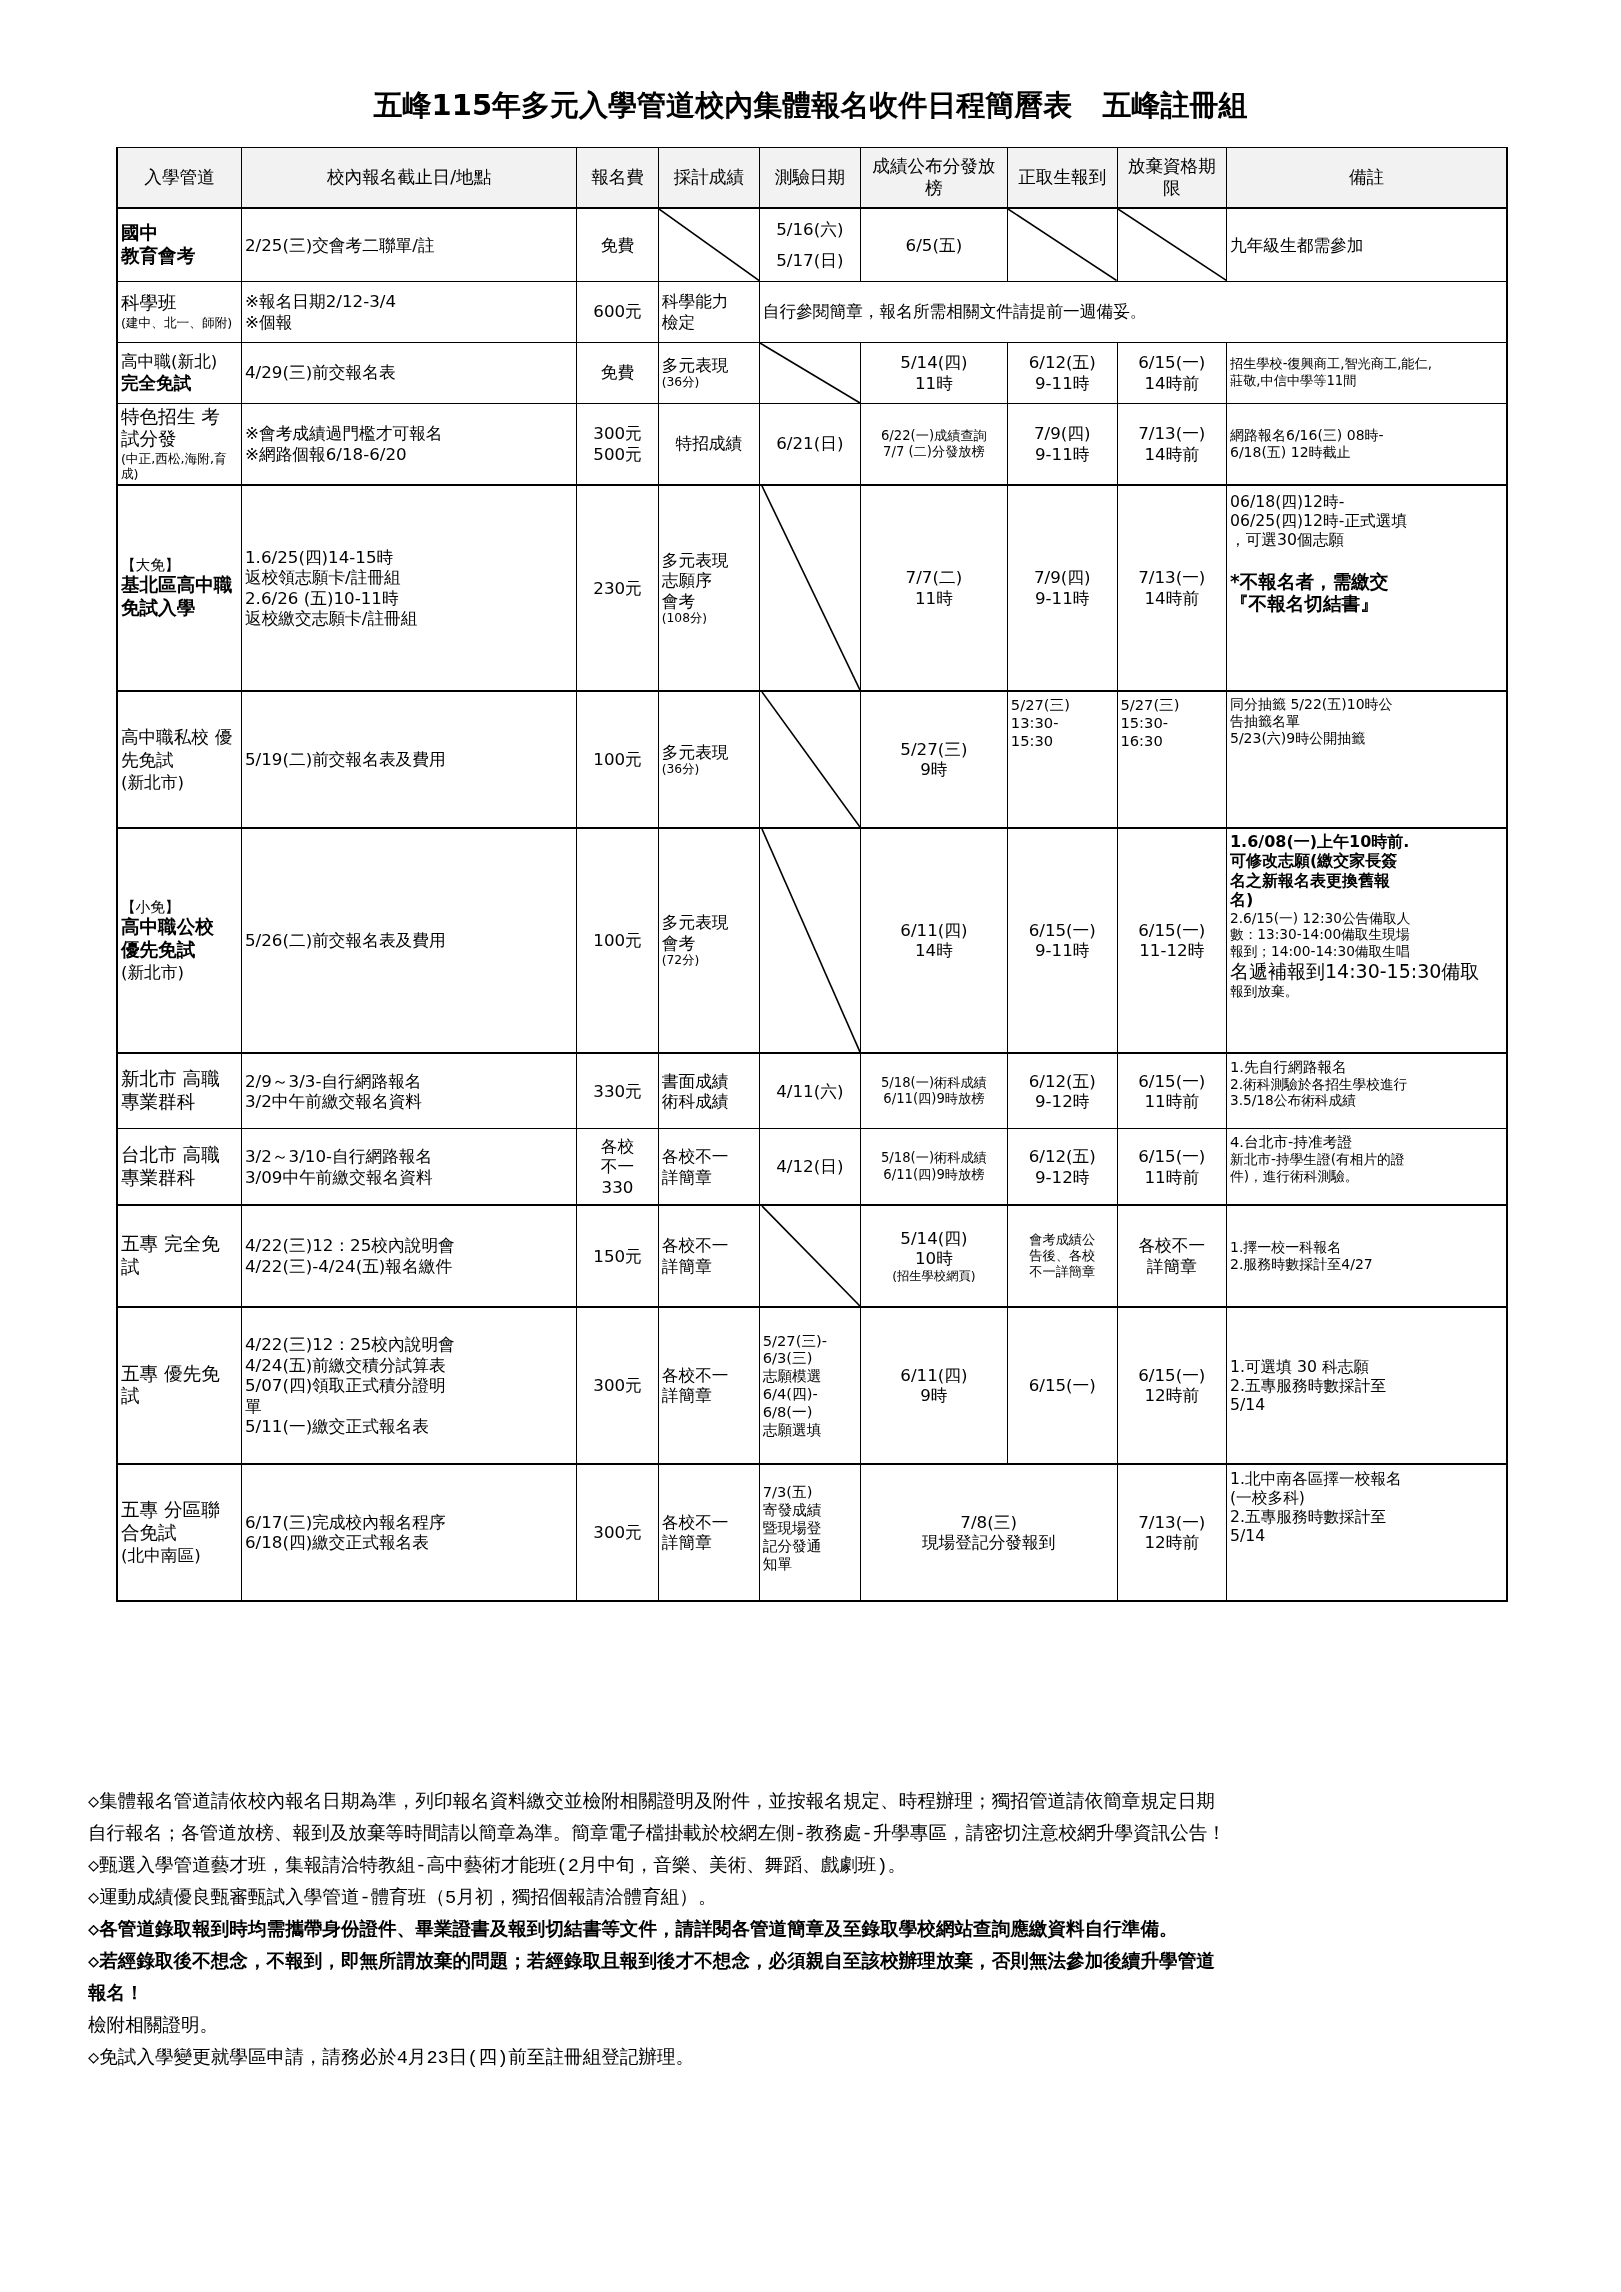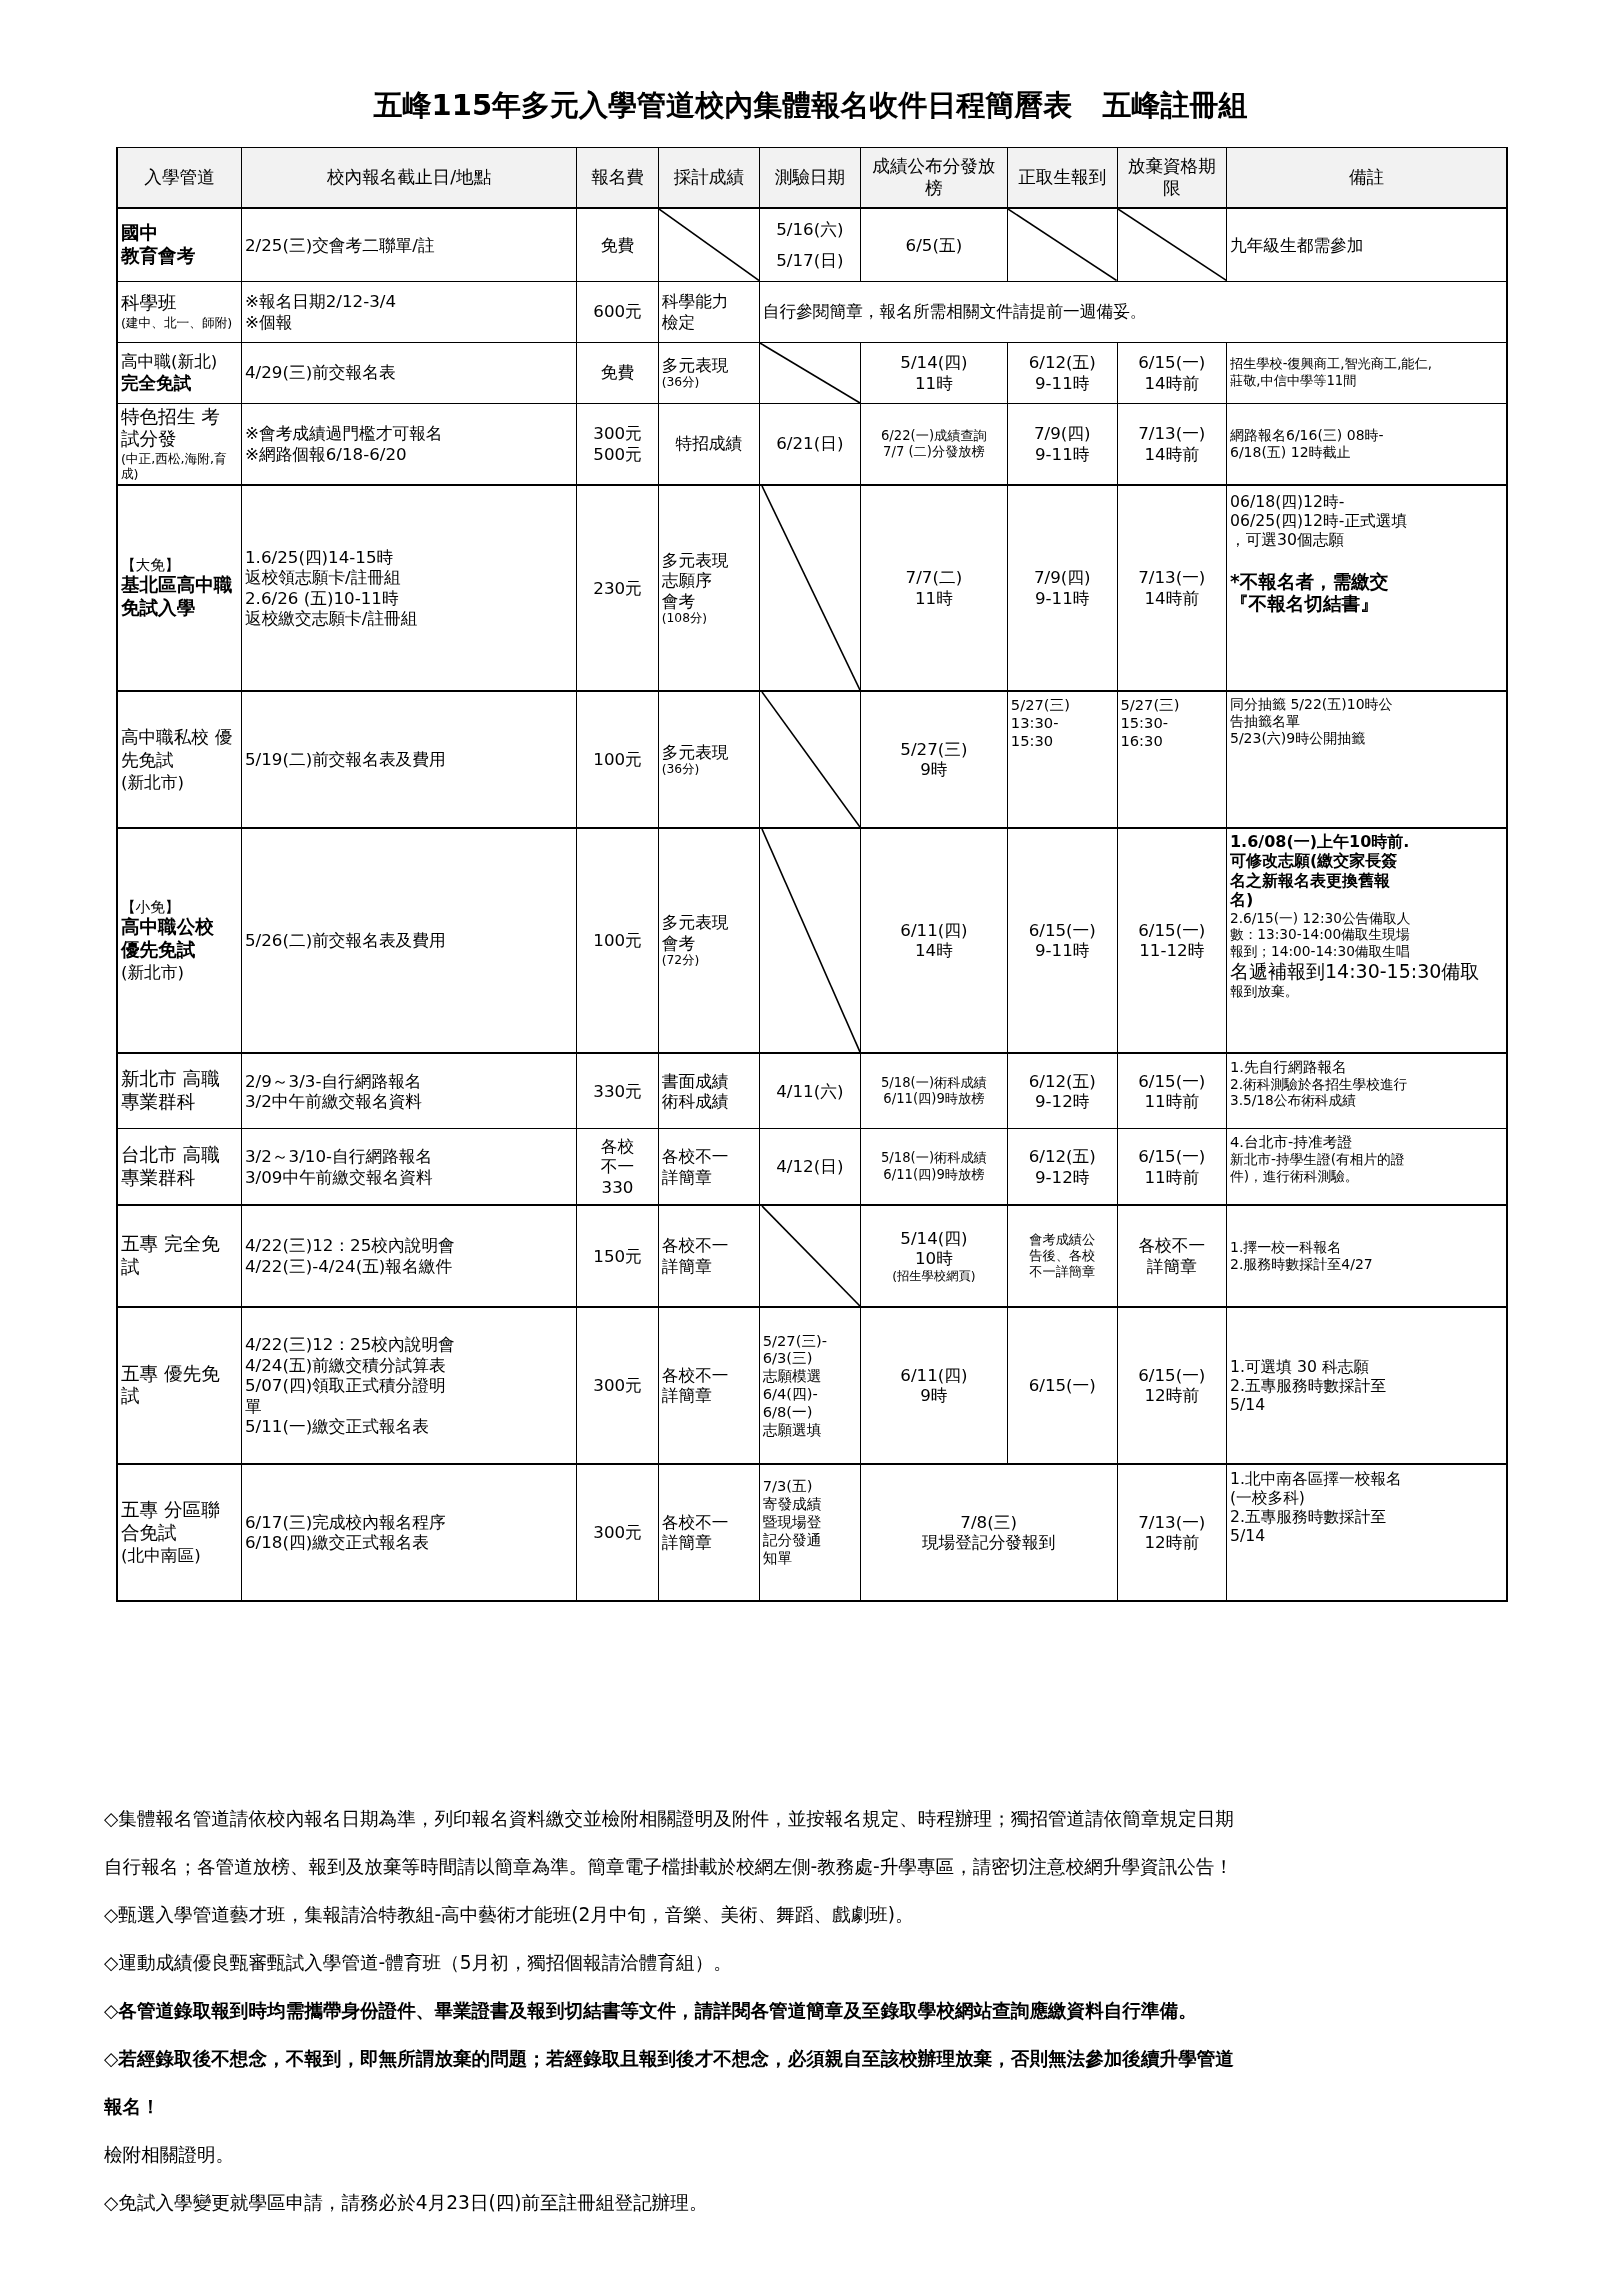--- a/index.html
+++ b/index.html
@@ -90,21 +90,21 @@
   .diag svg { display:block; width: 100%; height: 100%; position:absolute; left:0; top:0; }
 
   .notes {
     position: absolute;
     left: 88px;
     top: 1787px;
     width: 1460px;
     font-size: 18.6px;
     line-height: 1.72;
   }
-  .notes p { margin: 16px; white-space: nowrap; }
+  .notes p { margin: 0; white-space: nowrap; font-family: Liberation Mono, monospace; }
   .notes p.b { font-weight: bold; }
 </style>
 </head>
 <body>
 
 <div class="page">
 
   <div class="doc-title">
     <span>五峰115年多元入學管道</span><span class="b">校內</span><span>集體報名收件日程簡曆表</span>&nbsp;&nbsp;&nbsp;<span>五峰註冊組</span>
   </div>
@@ -544,21 +544,21 @@
         </td>
         <td class="c-left">
           <div>6/17(三)完成校內報名程序</div>
           <div>6/18(四)繳交正式報名表</div>
         </td>
         <td class="c-ctr">300元</td>
         <td class="c-left">
           <div>各校不一</div>
           <div>詳簡章</div>
         </td>
-        <td class="c-vert" style="vertical-align:top;padding-top:12px">
+        <td class="c-vert" style="vertical-align:top;padding-top:18px">
           <div>7/3(五)</div>
           <div>寄發成績</div>
           <div>暨現場登</div>
           <div>記分發通</div>
           <div>知單</div>
         </td>
         <td class="c-ctr" colspan="2">
           <div>7/8(三)</div>
           <div>現場登記分發報到</div>
         </td>

